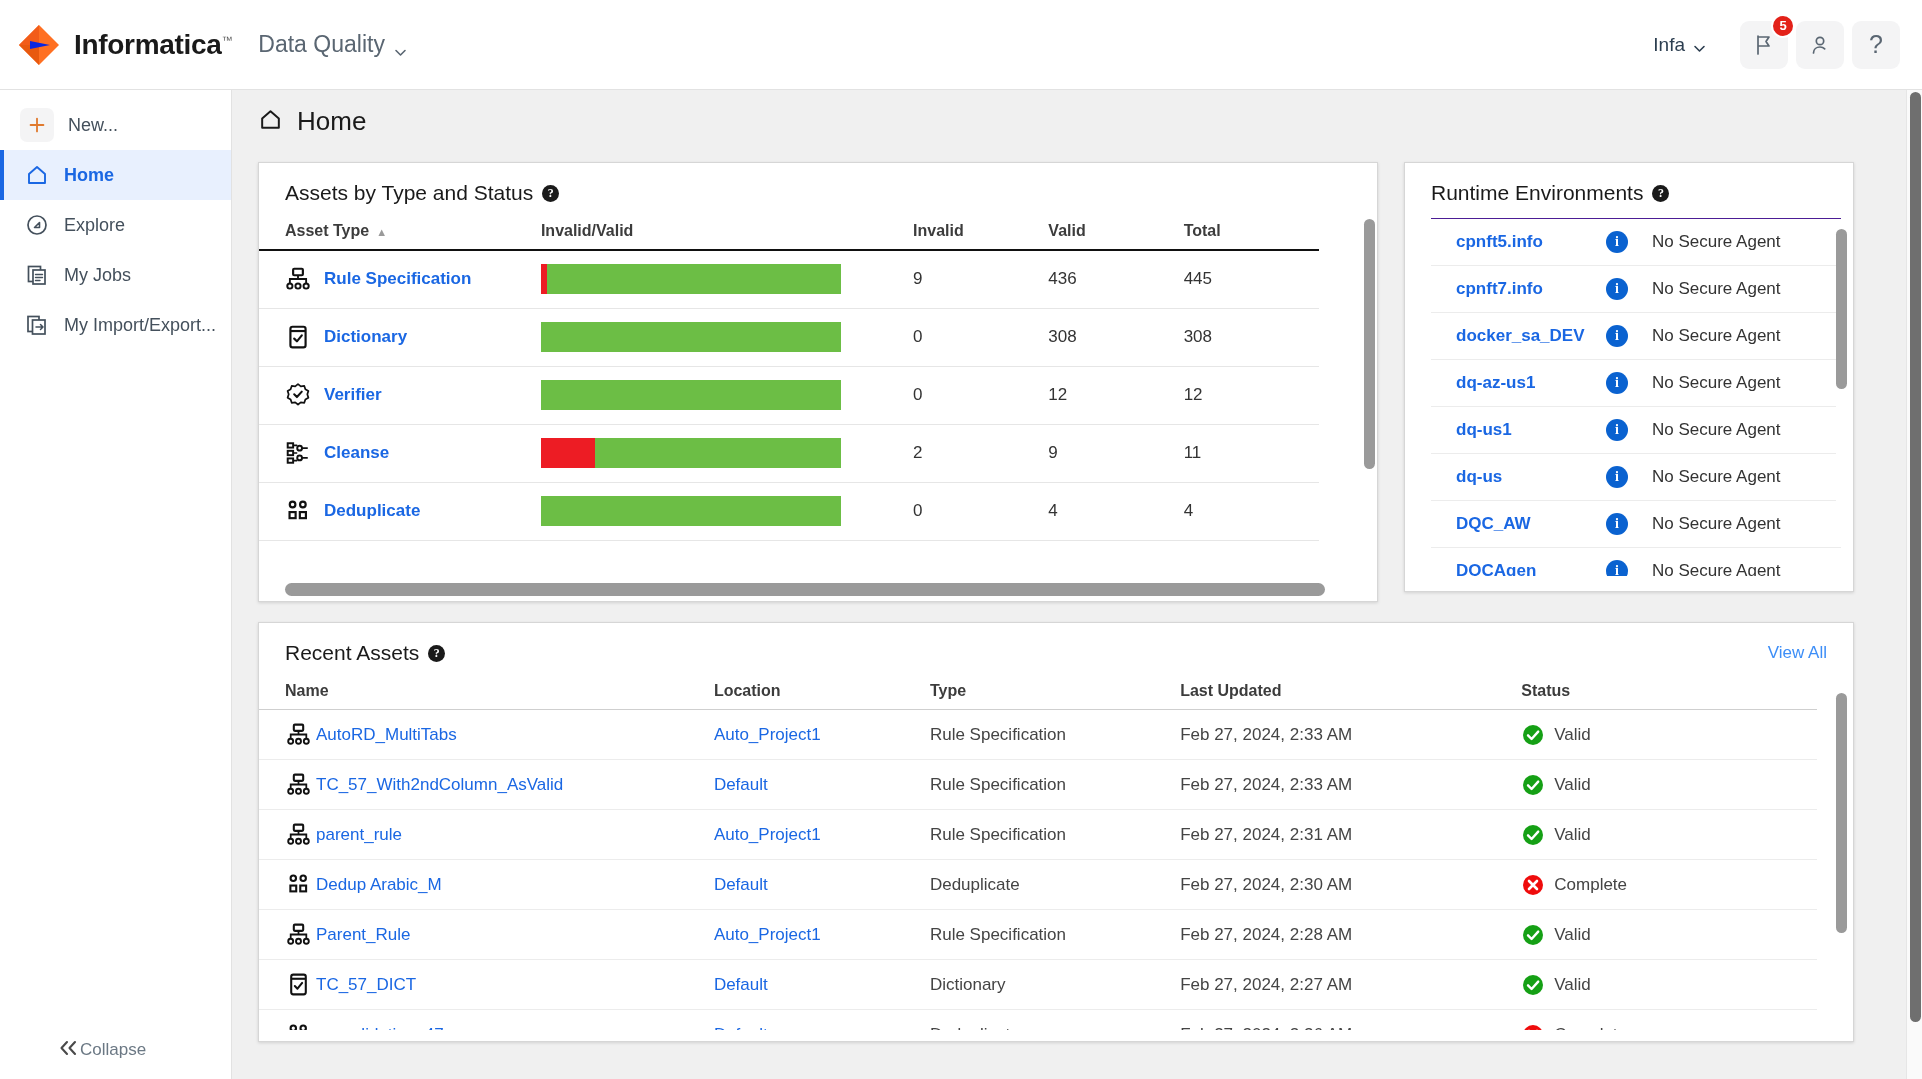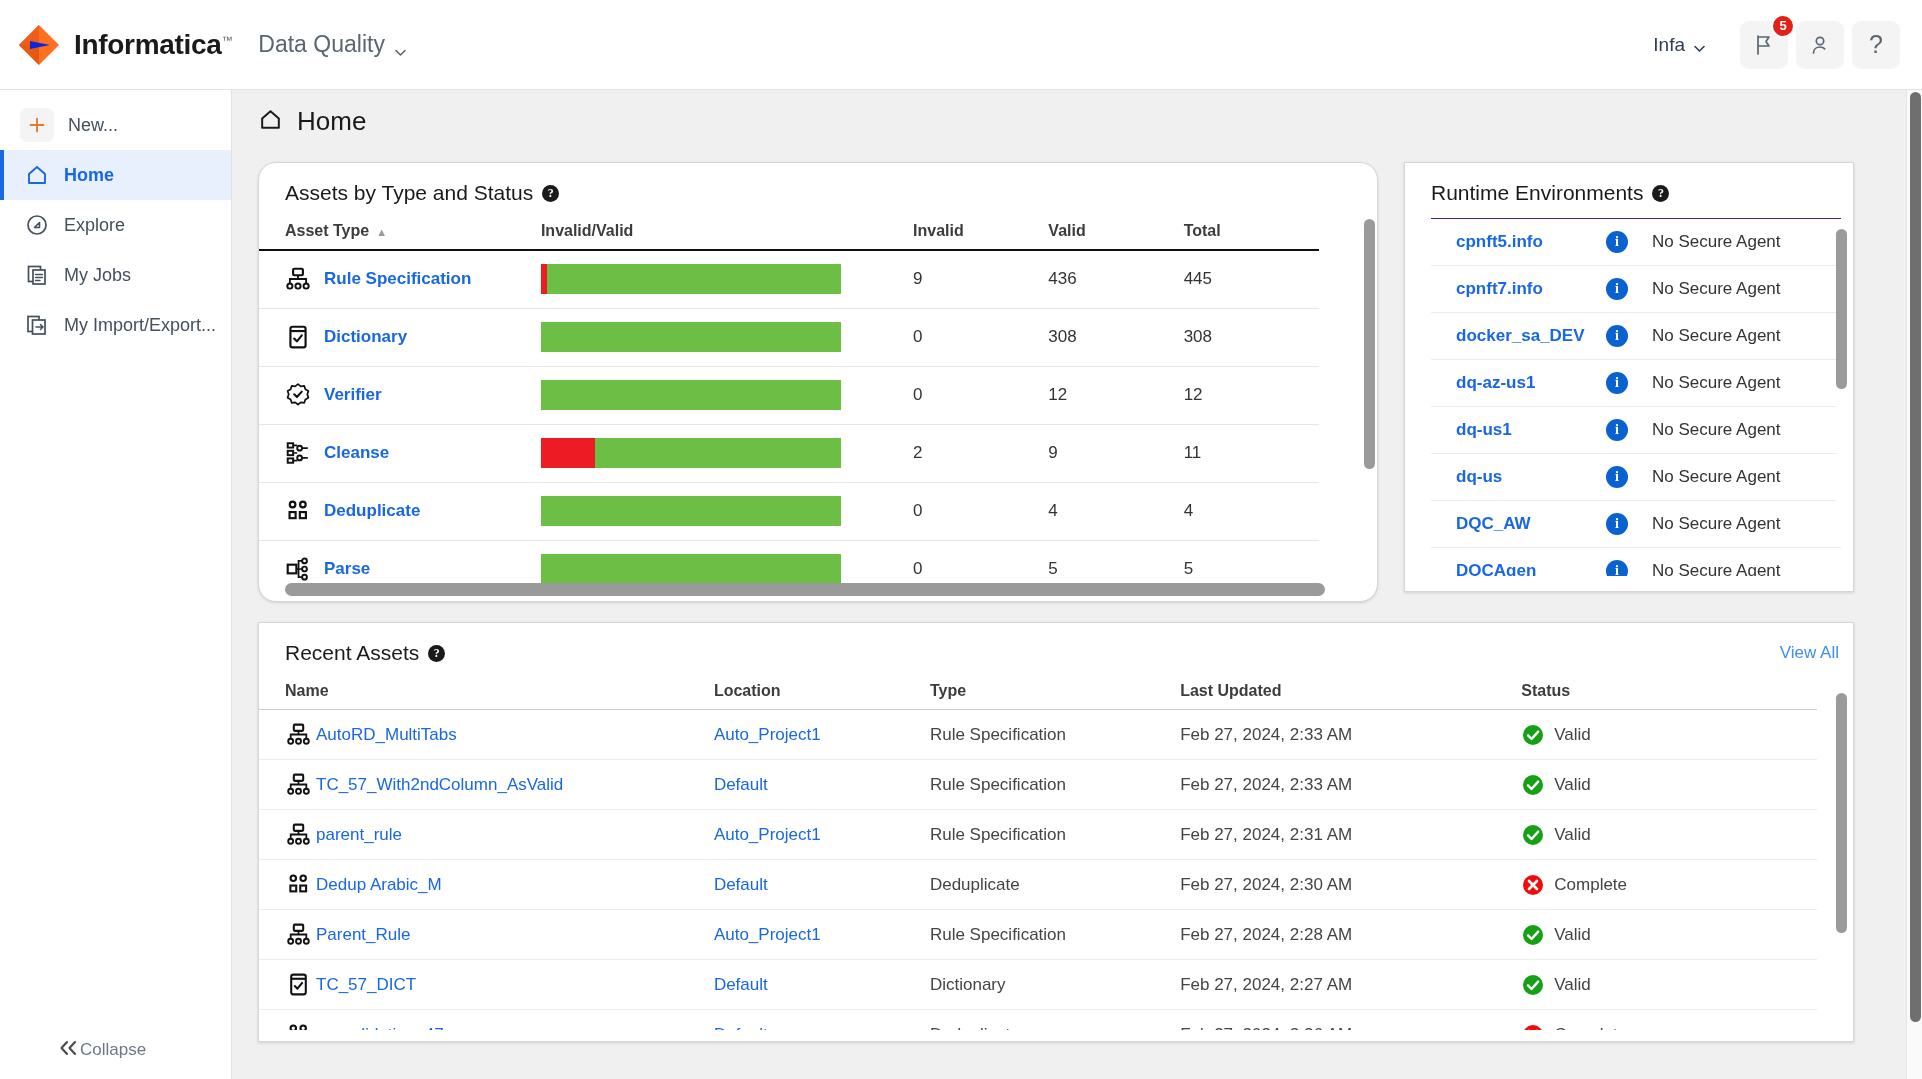--- a/index.html
+++ b/index.html
@@ -91,21 +91,21 @@
   .card-title {
     font-size: 21px; color: #1a1a1a; padding: 18px 0 13px 26px; display:flex; align-items:center; gap:9px;
   }
   .help-dot {
     width: 17px; height: 17px; border-radius: 50%; background:#1a1a1a; color:#fff;
     font-size: 12px; font-weight: 700; display:flex; align-items:center; justify-content:center;
     line-height:1; font-family:"Liberation Serif", serif;
   }
 
   
-  .assets-card { width: 1120px; flex: 0 0 1120px; height: 440px; border-radius: 18px; }
+  .assets-card { width: 1120px; flex: 0 0 1120px; height: 440px; }
   .assets-scroll { position: relative; height: 372px; overflow: hidden; margin: 0 10px 0 0; }
   table.grid { border-collapse: collapse; width: 1060px; table-layout: fixed; }
   table.grid th {
     text-align: left; font-size: 16px; color: #3c3c3c; font-weight: 700;
     padding: 4px 0 9px 0; border-bottom: 2px solid #111; white-space: nowrap;
   }
   table.grid td { padding: 0; border-bottom: 1px solid #e6e6e6; height: 58px; vertical-align: middle; }
   .th-pad { padding-left: 26px !important; }
   .sort-caret { display:inline-block; margin-left:7px; color:#9a9a9a; font-size:11px; }
   .asset-cell { display:flex; align-items:center; gap: 13px; padding-left: 26px; }
@@ -141,21 +141,21 @@
   .info-i {
     width: 22px; height: 22px; border-radius:50%; background:#0a62d0; color:#fff;
     font-size: 14px; font-weight: 700; display:flex; align-items:center; justify-content:center;
     font-family:"Liberation Serif", serif; flex:0 0 22px;
   }
   .rt-status { font-size:17px; color:#333; margin-left: 24px; }
 
   
   .recent-card { margin-top: 20px; width: 1596px; height: 420px; }
   .recent-head { display:flex; align-items:center; }
-  .view-all { margin-left:auto; margin-right: 14px; color:#3d8ef7; font-size:17px; cursor:pointer; }
+  .view-all { margin-left:auto; margin-right: 26px; color:#3d8ef7; font-size:17px; cursor:pointer; }
   .recent-scroll { position:relative; height: 352px; overflow:hidden; margin-right: 12px; }
   table.recent { border-collapse: collapse; width: 1558px; table-layout: fixed; }
   table.recent th {
     text-align:left; font-size:16px; color:#3c3c3c; font-weight:700;
     padding: 4px 0 9px 0; border-bottom: 1px solid #cfcfcf;
   }
   table.recent td { height: 50px; padding: 0; border-bottom: 1px solid #ececec; vertical-align: middle; font-size:17px; color:#444;}
   .rc-name { width: 400px; }
   .rc-loc { width: 190px; }
   .rc-type { width: 220px; }
@@ -447,45 +447,20 @@
                       </td>
                       <td>
                         <div class="bar-wrap">
                           <div class="bar-invalid" style="width:0%"></div>
                           <div class="bar-valid" style="width:100%"></div>
                         </div>
                       </td>
                       <td class="num">0</td>
                       <td class="num">4</td>
                       <td class="num">4</td>
-                    </tr>
-                    <tr>
-                      <td>
-                        <div class="asset-cell">
-                          <span class="asset-icon">
-                            <svg viewBox="0 0 24 24" width="26" height="26">
-                              <rect x="2.5" y="8" width="8" height="8" fill="none" stroke="#111" stroke-width="2"></rect>
-                              <circle cx="18" cy="4.5" r="2.2" fill="none" stroke="#111" stroke-width="1.8"></circle>
-                              <circle cx="18" cy="12" r="2.2" fill="none" stroke="#111" stroke-width="1.8"></circle>
-                              <circle cx="18" cy="19.5" r="2.2" fill="none" stroke="#111" stroke-width="1.8"></circle>
-                              <path d="M10.5 12 H15.8 M12.5 12 V4.5 H15.8 M12.5 12 V19.5 H15.8" fill="none" stroke="#111" stroke-width="1.6"></path>
-                            </svg>
-                          </span>
-                          <span class="link">Parse</span>
-                        </div>
-                      </td>
-                      <td>
-                        <div class="bar-wrap">
-                          <div class="bar-invalid" style="width:0%"></div>
-                          <div class="bar-valid" style="width:100%"></div>
-                        </div>
-                      </td>
-                      <td class="num">0</td>
-                      <td class="num">5</td>
-                      <td class="num">5</td>
                     </tr>
                   </tbody>
               </table>
             </div>
 
             <div class="vscroll" style="top:56px;height:316px;">
               <div class="thumb" style="top:0;height:250px;"></div>
             </div>
             <div class="hscroll">
               <div class="thumb" style="left:0;width:1040px;"></div>

